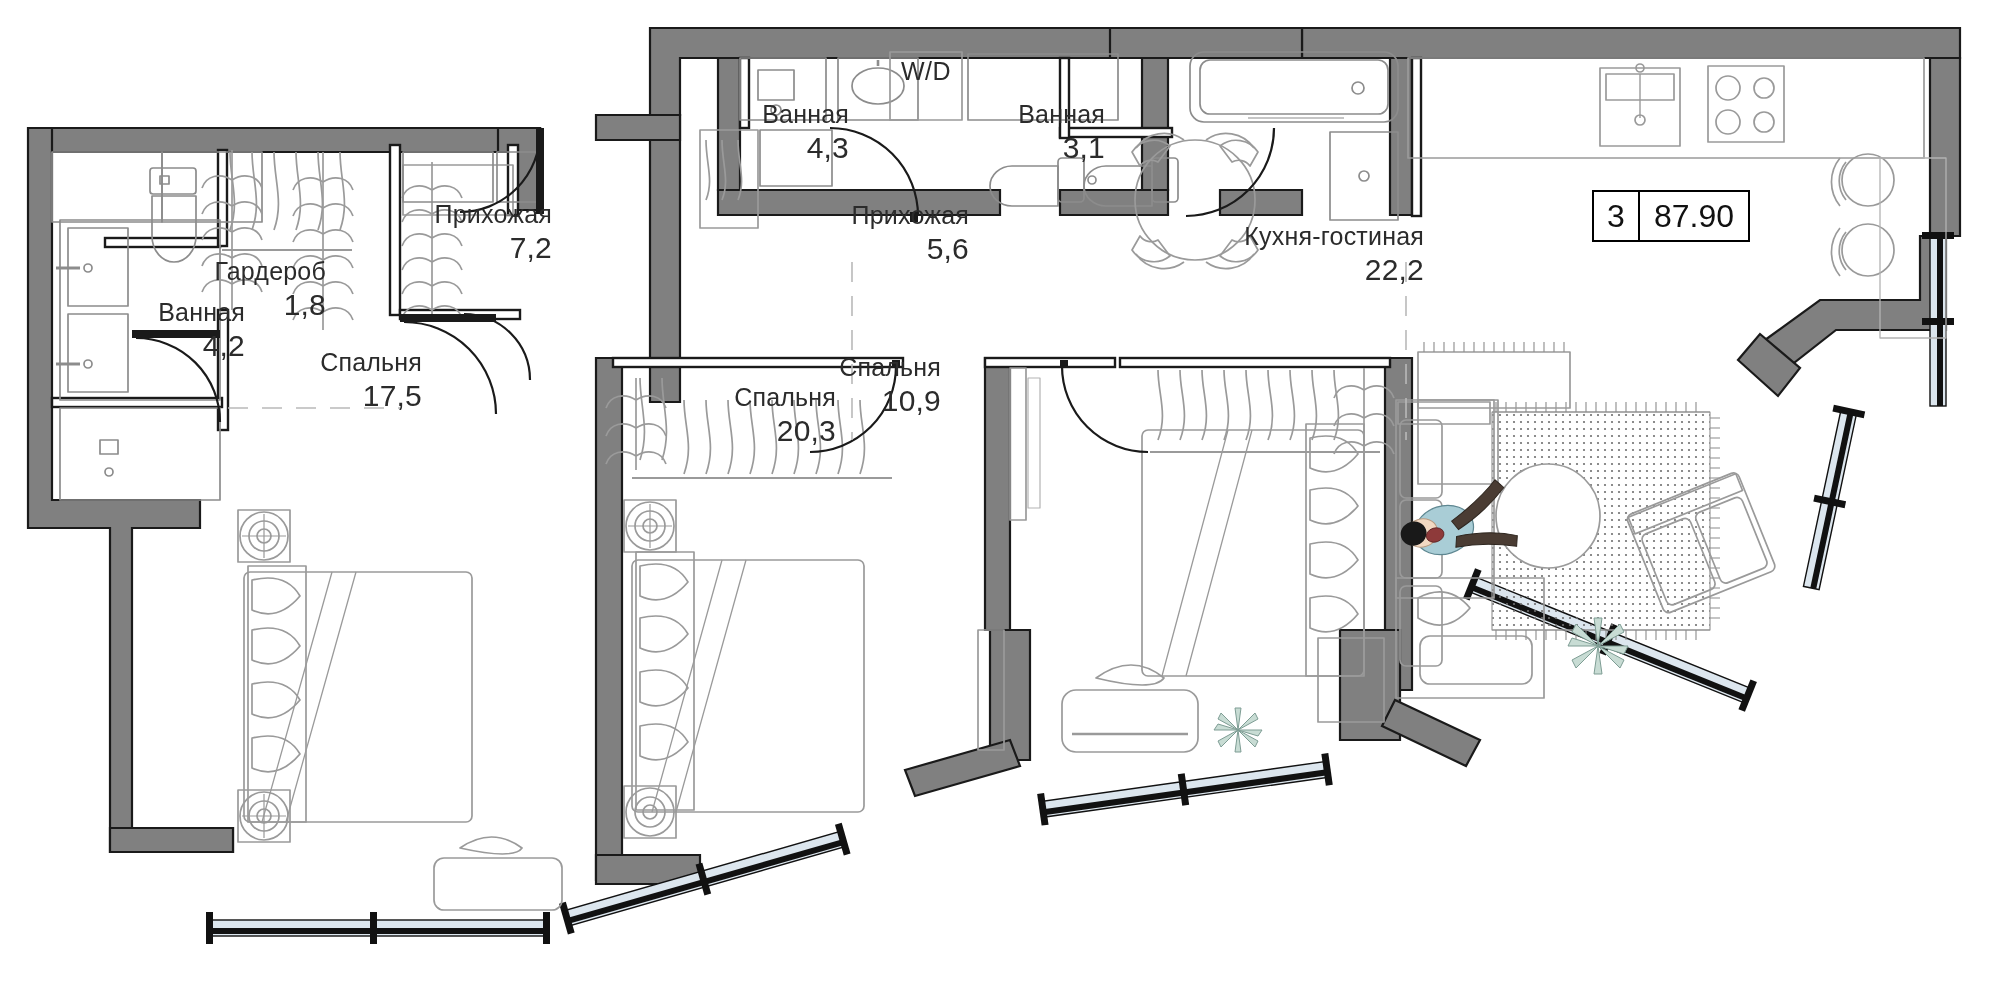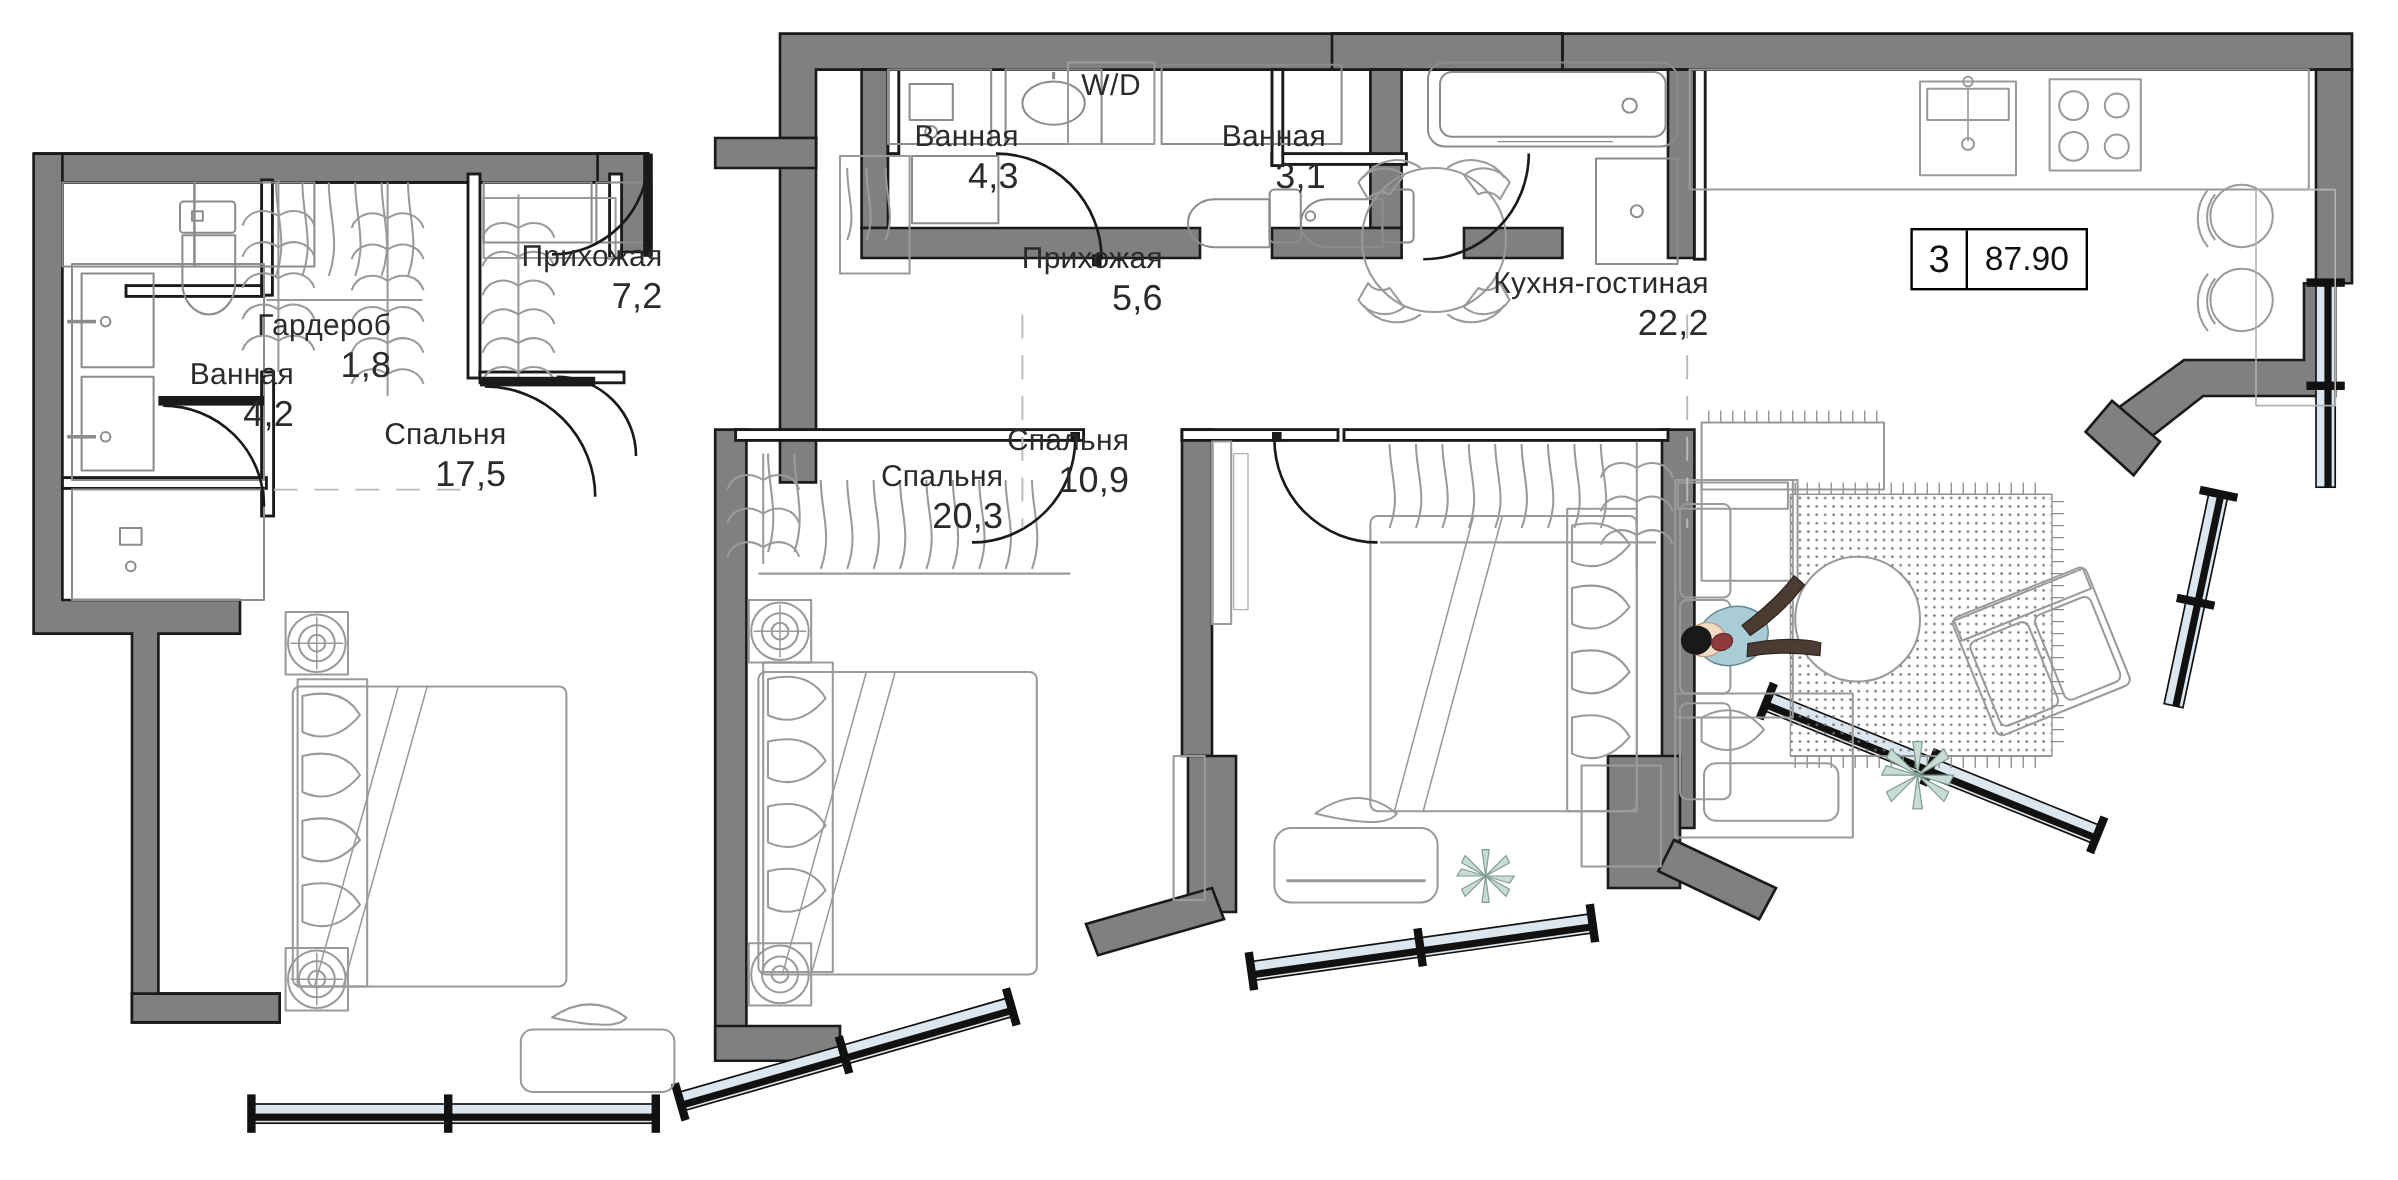--- a/index.html
+++ b/index.html
@@ -64,21 +64,21 @@
     width: 44px;
     font-size: 32px;
     color: #111;
     border-right: 2px solid #000;
   }
   .badge-area {
     display: flex;
     align-items: center;
     justify-content: center;
     padding: 4px 14px;
-    font-size: 28px;
+    font-size: 32px;
     color: #111;
   }
 </style>
 </head>
 <body>
 
 <div id="plan-root">
 
   <svg id="plan-svg" viewBox="0 0 1998 983" xmlns="http://www.w3.org/2000/svg">
 

